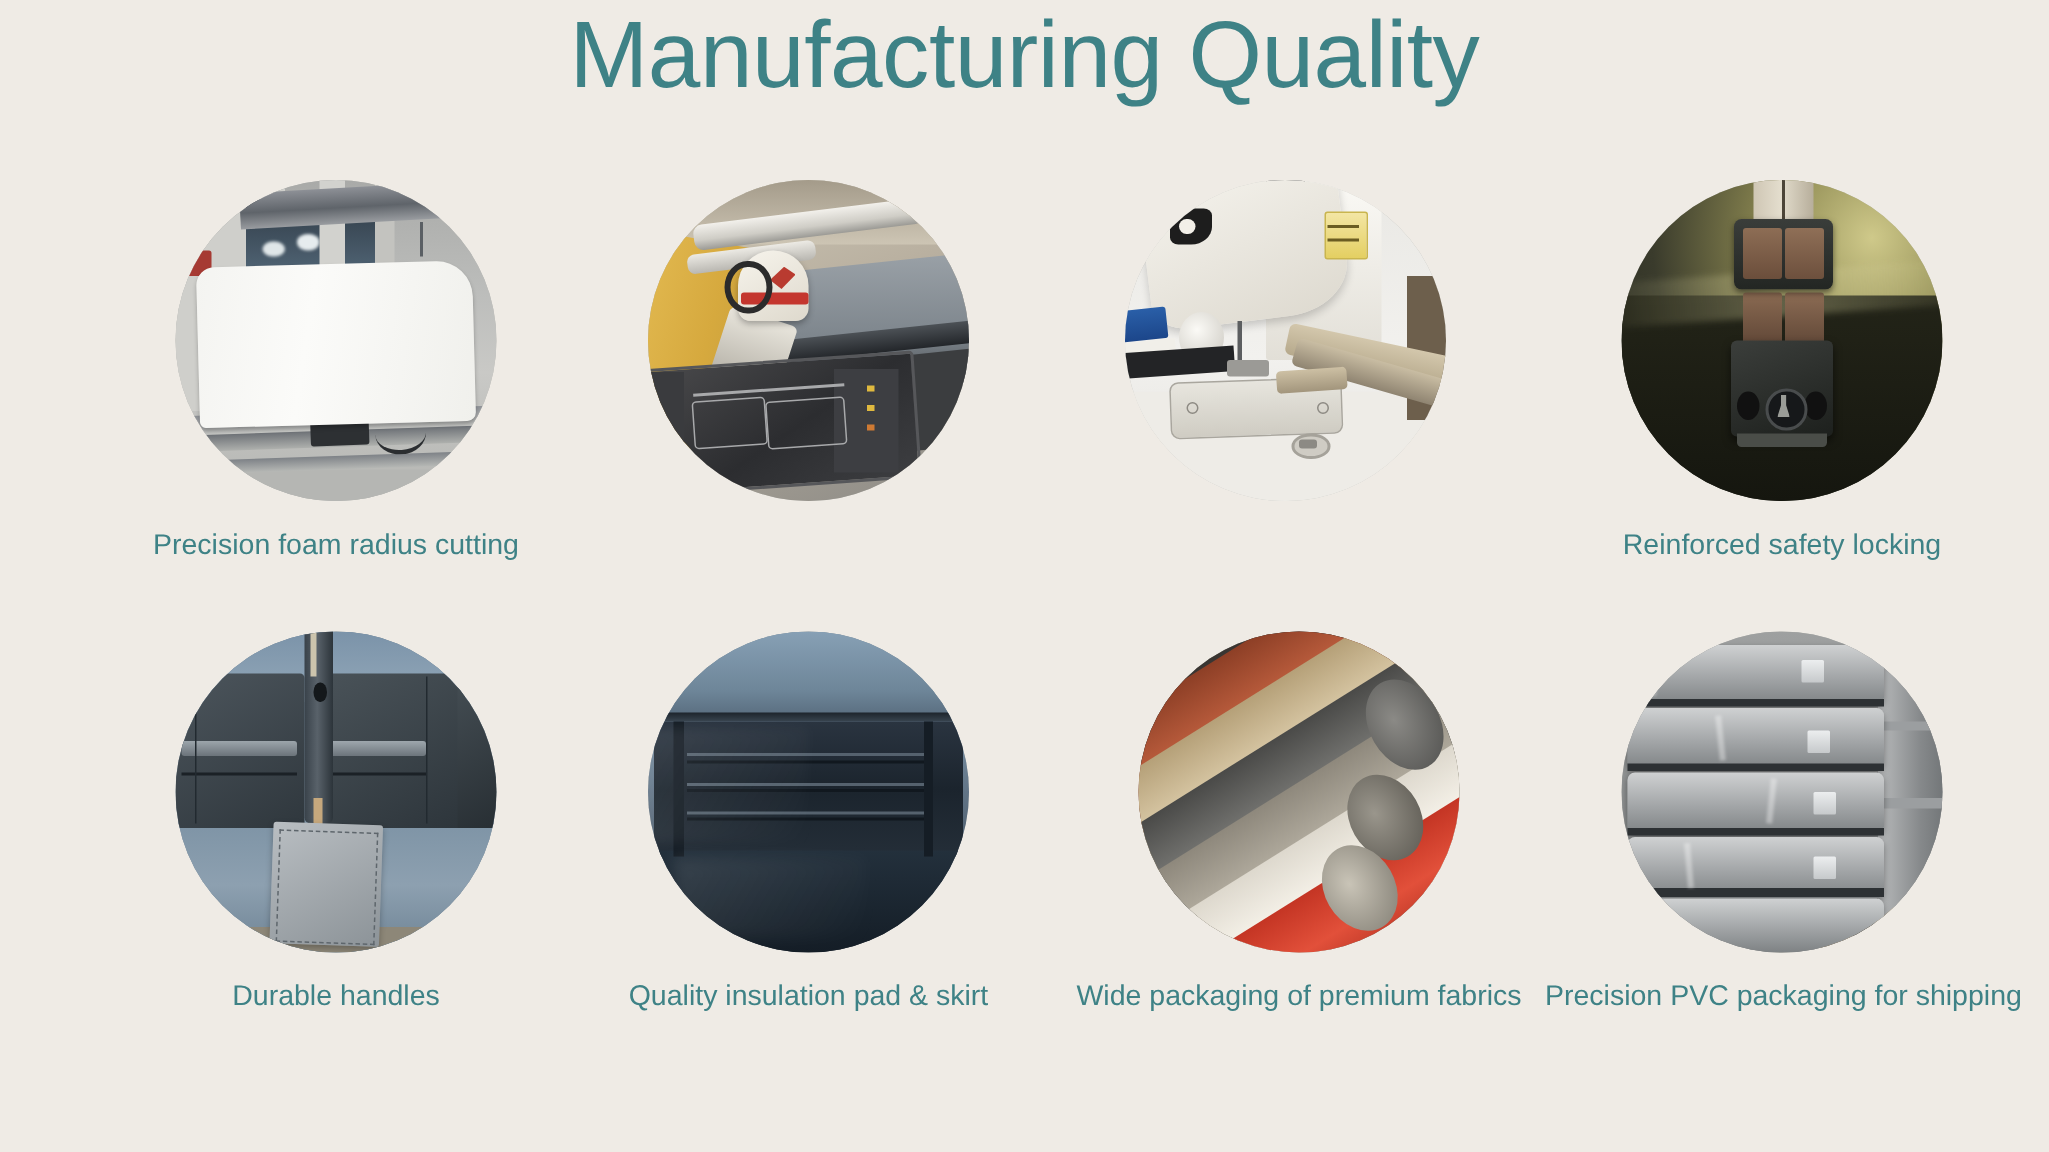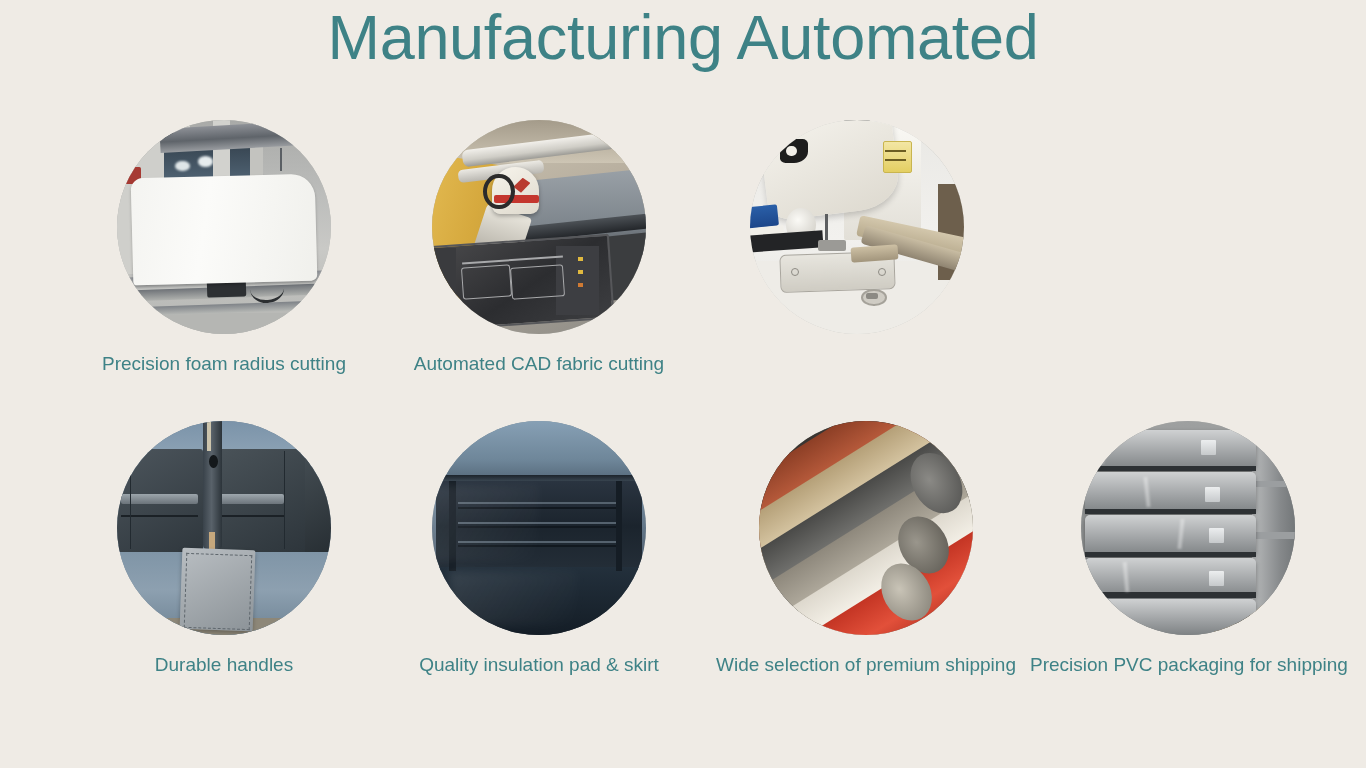--- a/index.html
+++ b/index.html
@@ -333,21 +333,21 @@
   .s8 .cr4 { left:20%; top:66%; width:2%; height:14%; transform:rotate(-5deg);}
   .s8 .pallet{left:62%; top:86%; width:34%; height:14%;
              background:linear-gradient(#b79a6d,#8d7249);}
   .s8 .palletGap{left:72%; top:88%; width:7%; height:12%; background:#3b3a36;}
 </style>
 </head>
 <body>
 
 <div class="slide">
 
-  <div class="slide-title">Manufacturing Automated</div>
+  <div class="slide-title">Manufacturing Quality</div>
 
   <div class="grid">
 
     <div class="row">
 
       <div class="cell" style="left:50px;">
         <div class="thumb">
           <div class="scene s1">
             <div class="layer wallL"></div>
               <div class="layer openin"></div>
@@ -390,21 +390,20 @@
               <div class="layer mLeft"></div>
             <div class="layer mRight"></div>
               <div class="layer cadBar"></div>
             <div class="layer cad1"></div>
               <div class="layer cad2"></div>
             <div class="layer dot-a"></div>
               <div class="layer dot-b"></div>
               <div class="layer dot-c"></div>
           </div>
         </div>
-        <div class="caption">Automated CAD fabric cutting</div>
       </div>
 
       <div class="cell" style="left:683px;">
         <div class="thumb">
           <div class="scene s3">
             <div class="layer tblw"></div>
               <div class="layer rightEdge"></div>
             <div class="layer panel"></div>
               <div class="layer topArm"></div>
             <div class="layer topArm2"></div>
@@ -425,20 +424,42 @@
               <div class="layer screw2"></div>
             <div class="layer fab1"></div>
               <div class="layer fab2"></div>
             <div class="layer fab3"></div>
             <div class="layer grommet"></div>
               <div class="layer grIn"></div>
           </div>
         </div>
       </div>
 
+      <div class="cell" style="left:1014px;">
+        <div class="thumb">
+          <div class="scene s4">
+            <div class="layer darkBand"></div>
+              <div class="layer sheen"></div>
+            <div class="layer webTop"></div>
+              <div class="layer webStitch"></div>
+            <div class="layer webC"></div>
+              <div class="layer webD"></div>
+            <div class="layer buckle"></div>
+            <div class="layer webA"></div>
+              <div class="layer webB"></div>
+            <div class="layer lockBody"></div>
+            <div class="layer rivL"></div>
+              <div class="layer rivR"></div>
+            <div class="layer keyhole"></div>
+              <div class="layer keySlot"></div>
+            <div class="layer botEdge"></div>
+          </div>
+        </div>
+        <div class="caption">Reinforced safety locking</div>
+      </div>
 
     </div>
 
     <div class="row">
 
       <div class="cell" style="left:365px;">
         <div class="thumb">
           <div class="scene s6">
             <div class="layer topPanel"></div>
               <div class="layer seam"></div>
@@ -493,21 +514,21 @@
             <div class="band b-tan"></div>
             <div class="band b-grey"></div>
             <div class="band b-taupe"></div>
             <div class="band b-white"></div>
             <div class="band b-red"></div>
             <div class="layer endA"></div>
             <div class="layer endB"></div>
             <div class="layer endC"></div>
           </div>
         </div>
-        <div class="caption">Wide selection of premium shipping</div>
+        <div class="caption">Wide packaging of premium fabrics</div>
       </div>
 
       <div class="cell" style="left:1014px;">
         <div class="thumb">
           <div class="scene s8">
             <div class="layer pallet"></div>
               <div class="layer palletGap"></div>
             <div class="layer sideCol"></div>
             <div class="layer sideFold1"></div>
               <div class="layer sideFold2"></div>

